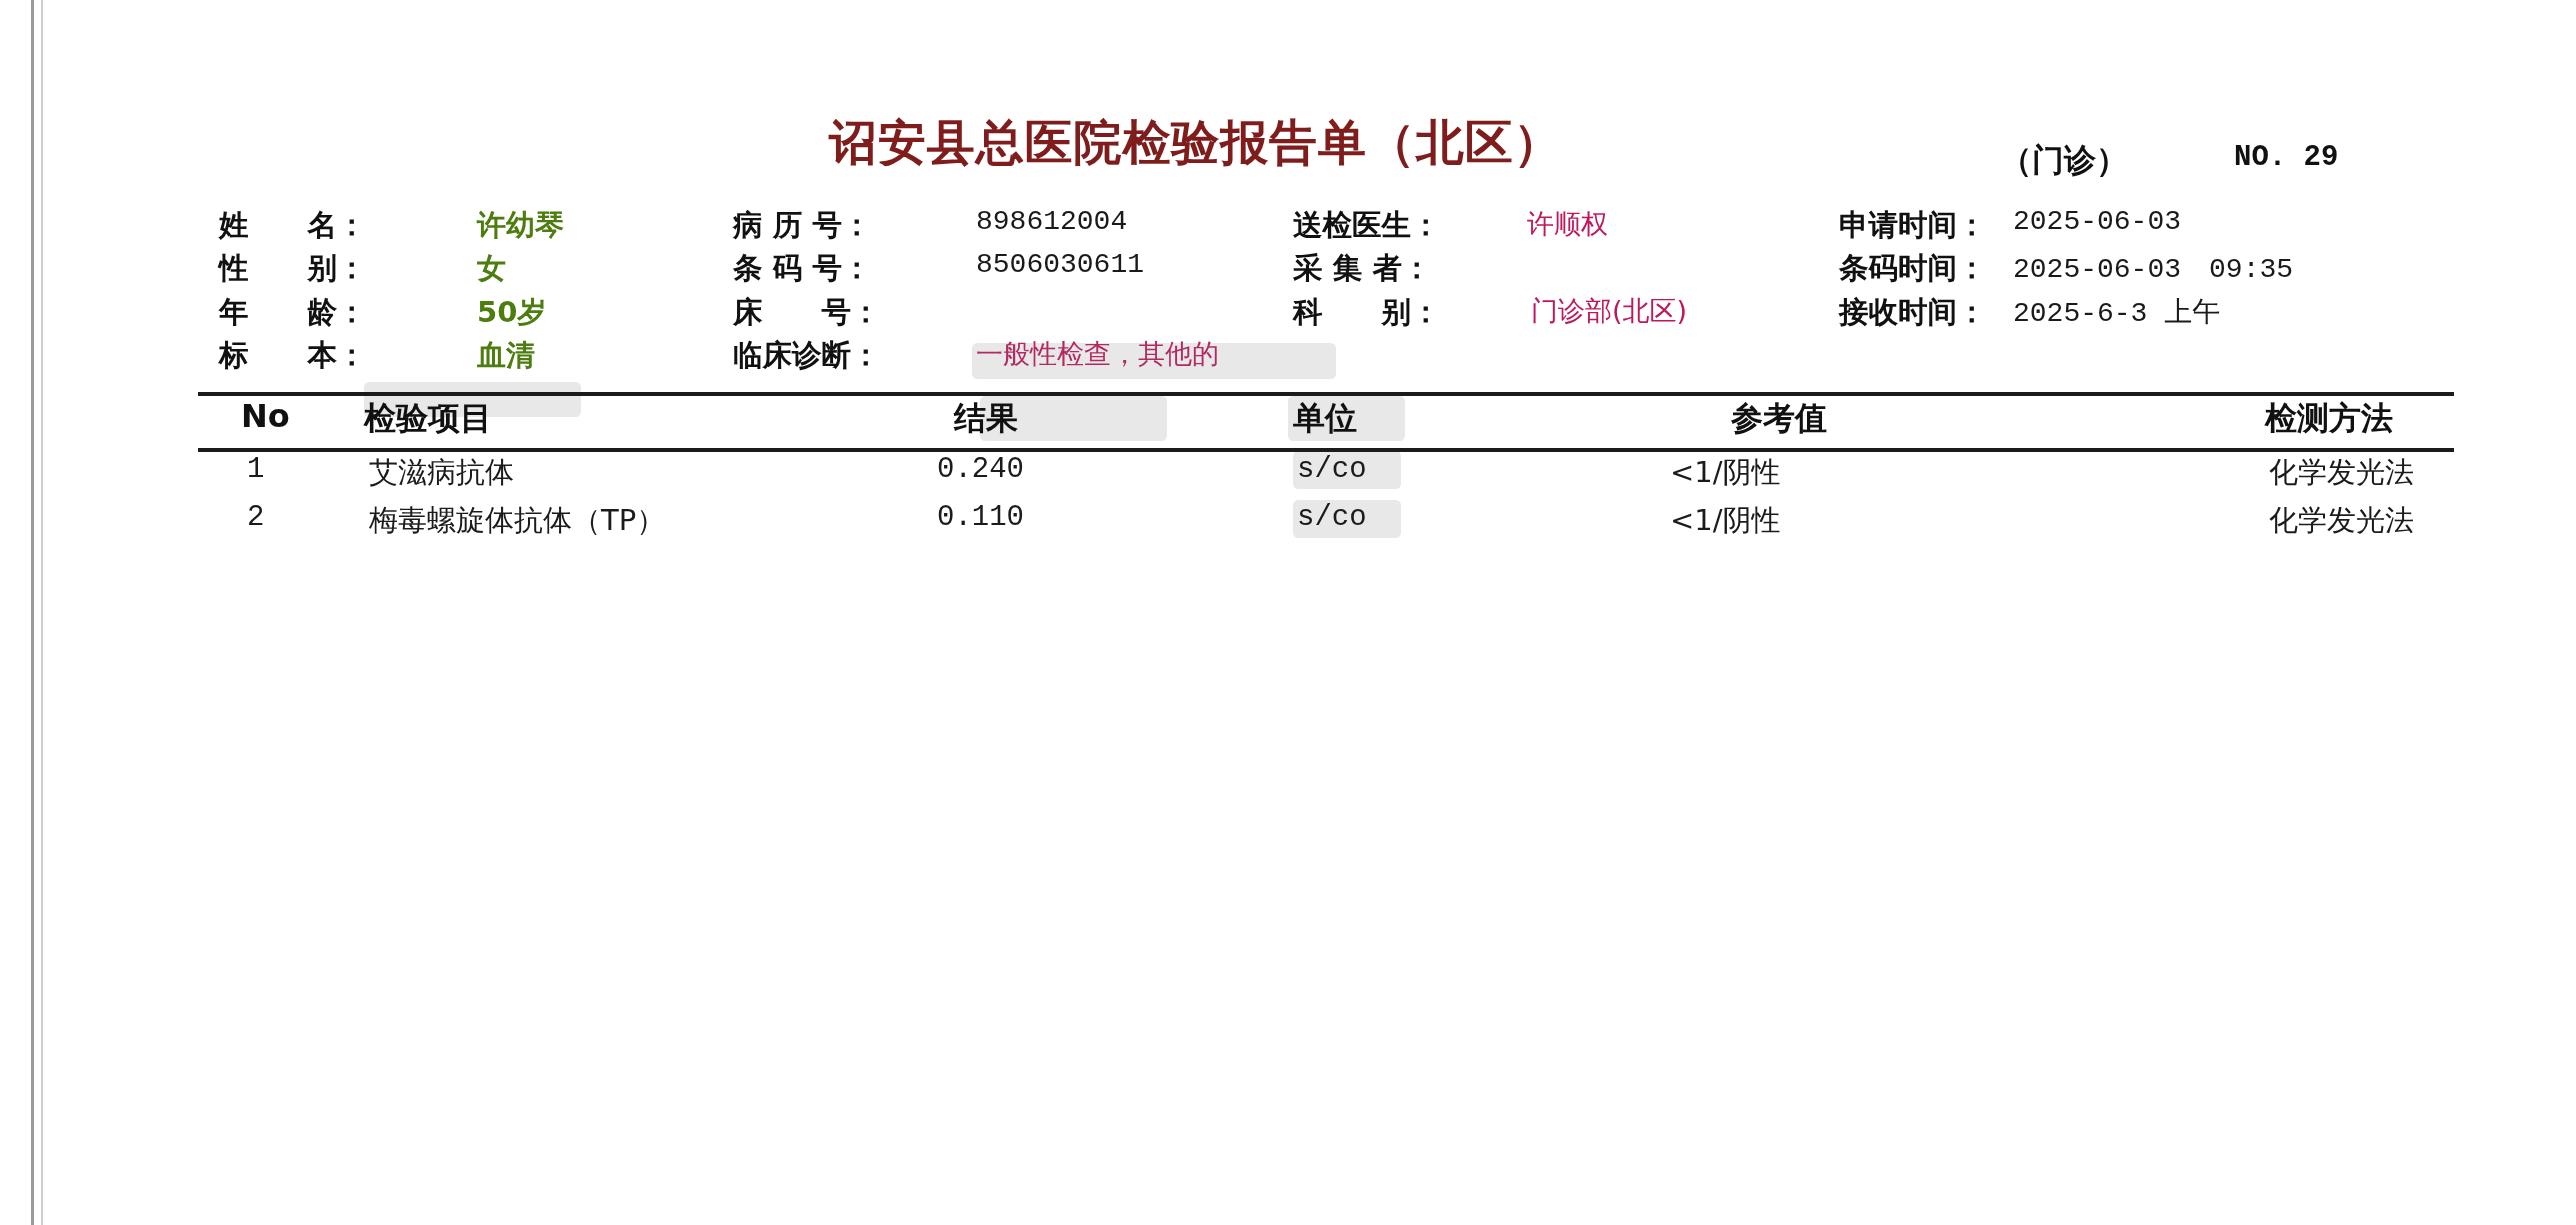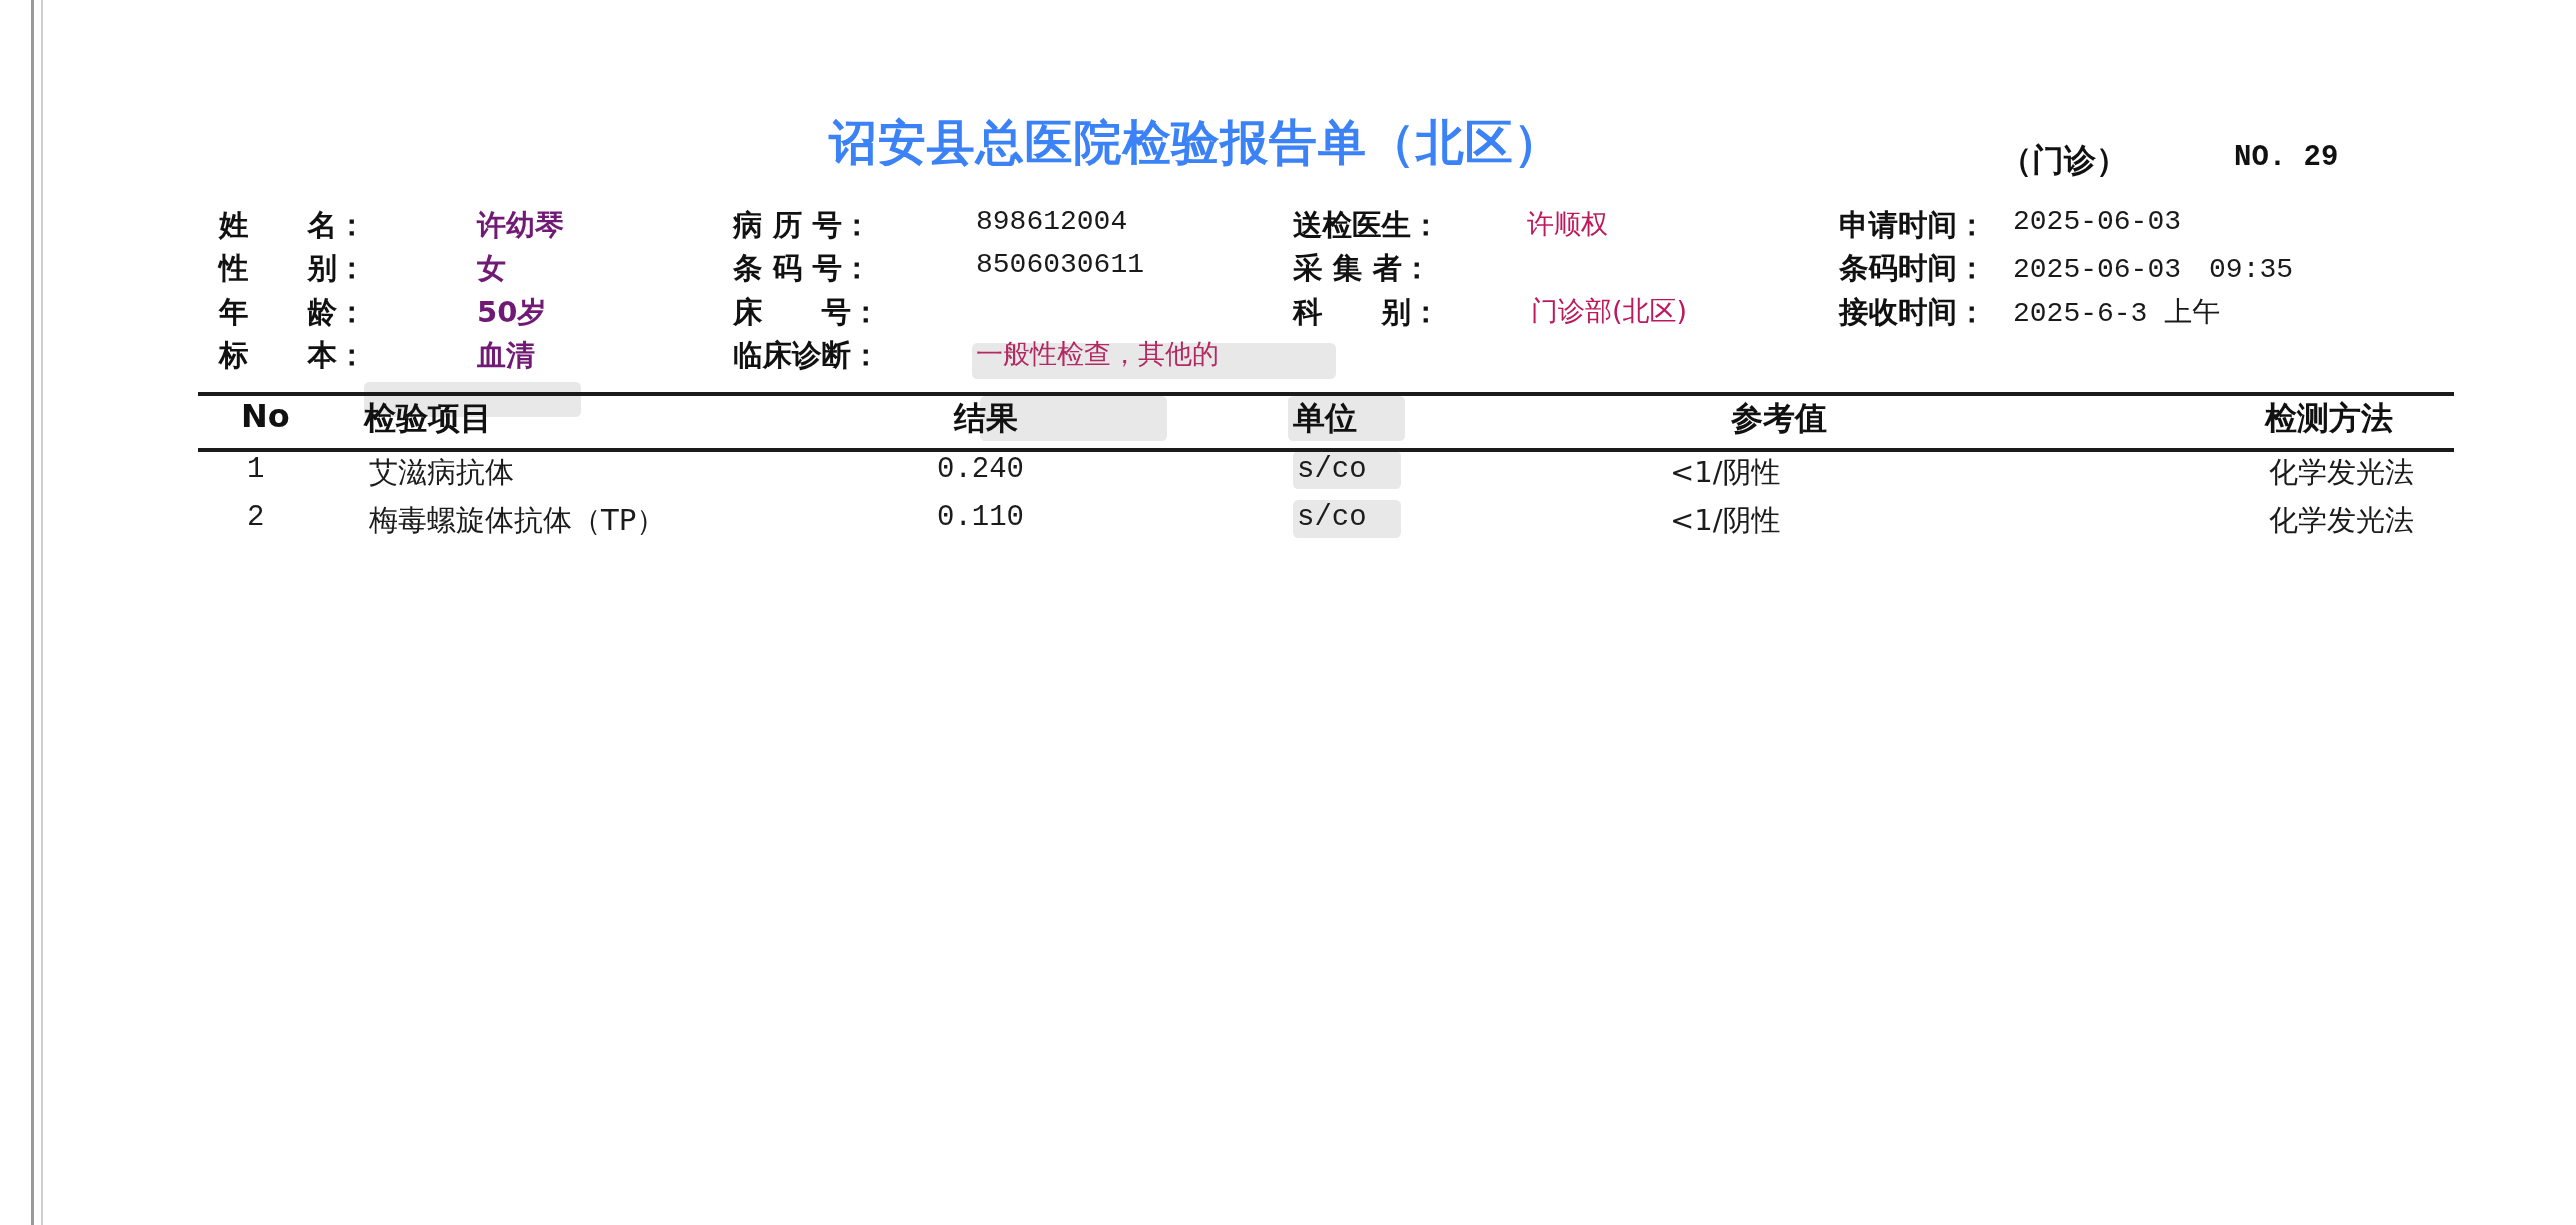--- a/index.html
+++ b/index.html
@@ -46,21 +46,21 @@
   
   .doc-title {
     position: absolute;
     left: 829px;
     top: 111px;
     font-family: "DejaVu Sans", "Liberation Sans", sans-serif;
     font-weight: bold;
     font-size: 48px;
     letter-spacing: 0.9px;
     white-space: nowrap;
-    color: #3b82f6;
+    color: #7f1d1d;
   }
   .doc-subtype {
     position: absolute;
     left: 2000px;
     top: 139px;
     font-family: "DejaVu Sans", "Liberation Sans", sans-serif;
     font-weight: bold;
     font-size: 32px;
     white-space: nowrap;
     color: #111;
@@ -107,21 +107,21 @@
     color: #111;
   }
   .val {
     font-size: 27px;
     color: #be185d;
     font-family: "DejaVu Sans", "Liberation Sans", sans-serif;
   }
   .val-hand {
     font-size: 29px;
     font-weight: bold;
-    color: #701a75;
+    color: #4d7c0f;
   }
   .val-mono {
     font-family: "Liberation Mono", "DejaVu Sans Mono", monospace;
     font-size: 28px;
     color: #1a1a1a;
     letter-spacing: 0px;
   }
 
   
   .c1-lbl-a { left: 219px; }

